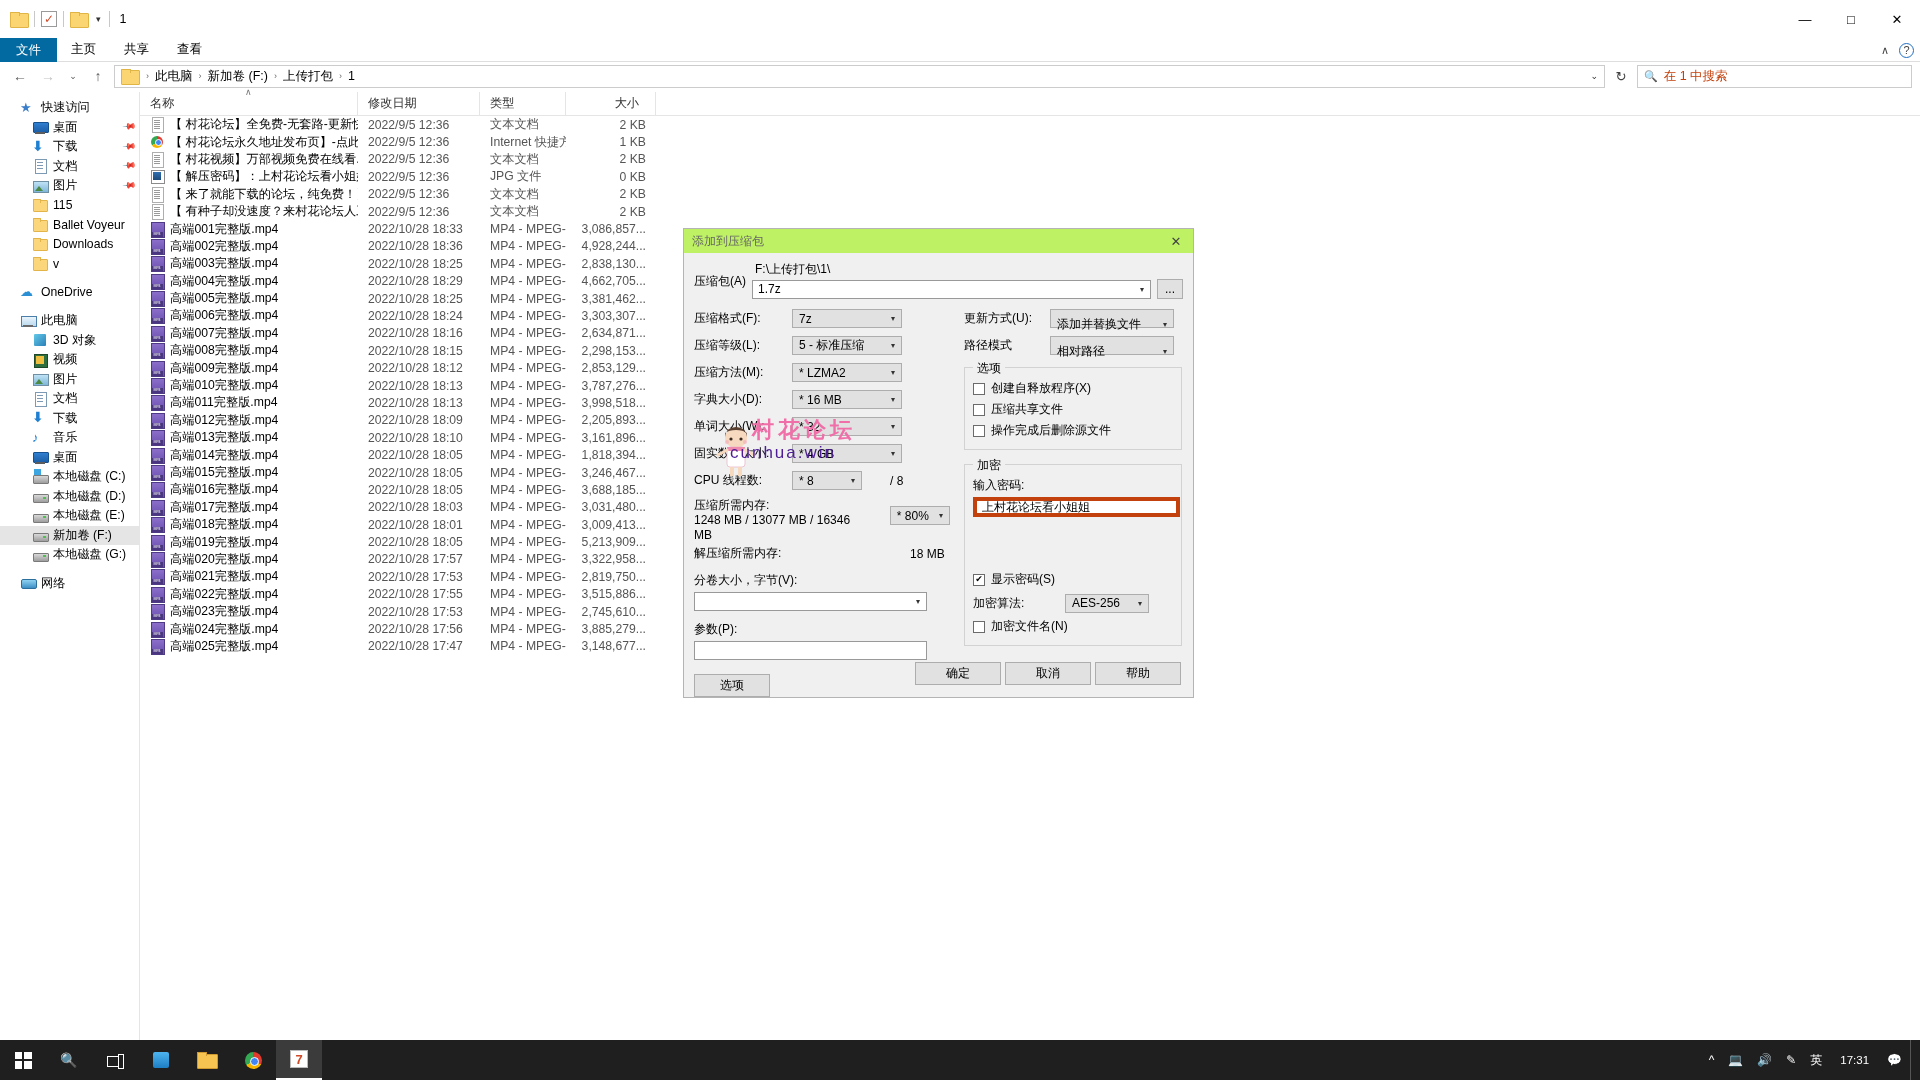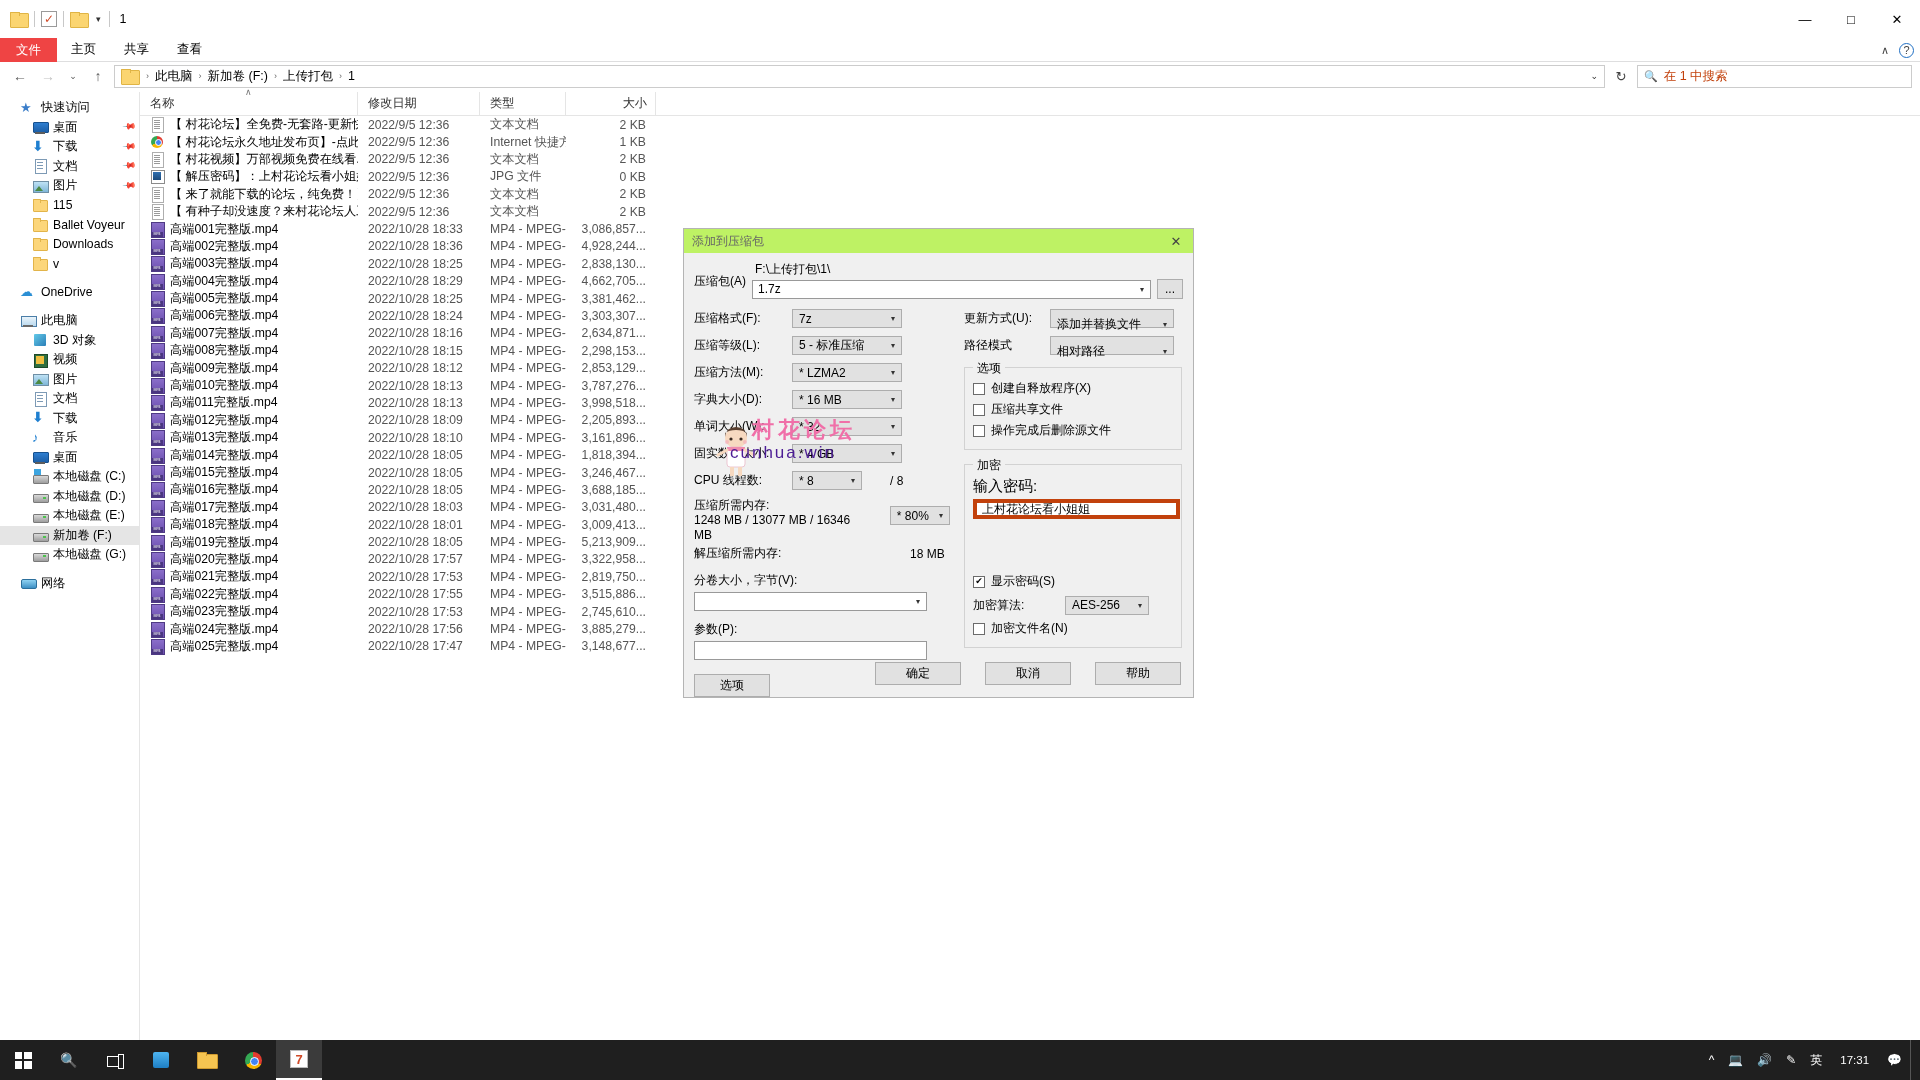--- a/index.html
+++ b/index.html
@@ -54,21 +54,21 @@
 
   
   .ribbon {
     height: 24px; display: flex; align-items: stretch; position: relative;
     border-bottom: 1px solid #dededf;
   }
   .tab {
     padding: 0 14px; display: flex; align-items: center; font-size: 12.5px;
     color: #000; cursor: default;
   }
-  .tab.file { background: #ef4444; color: #fff; padding: 12px 16px; }
+  .tab.file { background: #0369a1; color: #fff; padding: 12px 16px; }
   .ribbon-right { position: absolute; right: 6px; top: 0; height: 24px; display: flex; align-items: center; gap: 10px; }
   .ribbon-right span { font-size: 11px; color: #444; }
   .help-circle {
     width: 15px; height: 15px; border: 1.3px solid #1f6fc4; border-radius: 50%;
     color: #1f6fc4; font-size: 10px; display: flex; align-items: center; justify-content: center;
   }
 
   
   .addressbar {
     height: 30px; display: flex; align-items: center; gap: 4px; padding: 2px 8px 4px 8px;
@@ -157,21 +157,21 @@
   .filelist { flex: 1; display: flex; flex-direction: column; min-width: 0; background: #fff; }
   .colhdr {
     height: 24px; display: flex; align-items: center; border-bottom: 1px solid #e5e5e5;
     font-size: 12.2px; color: #333; position: relative;
   }
   .colhdr .ch { padding-left: 10px; height: 24px; display: flex; align-items: center;
     border-right: 1px solid #e5e5e5; }
   .ch-name { width: 218px; position: relative; }
   .ch-date { width: 122px; }
   .ch-type { width: 86px; }
-  .ch-size { width: 90px; justify-content: flex-end; padding-right: 8px; }
+  .ch-size { width: 90px; justify-content: flex-end; padding-right: 16px; }
   .sortmark { position: absolute; left: 105px; top: -5px; font-size: 9px; color: #777; }
 
   .rows { flex: 1; overflow: hidden; position: relative; }
   .row { height: 17.4px; display: flex; align-items: center; font-size: 12.2px; color: #333; }
   .row .c-name { width: 218px; display: flex; align-items: center; padding-left: 10px;
     color: #000; white-space: nowrap; overflow: hidden; }
   .row .c-date { width: 122px; padding-left: 10px; color: #555; }
   .row .c-type { width: 86px; padding-left: 10px; color: #555; white-space: nowrap; overflow: hidden; }
   .row .c-size { width: 90px; text-align: right; padding-right: 10px; color: #555; }
   .fi { width: 14px; height: 15px; margin-right: 6px; flex-shrink: 0; position: relative; display:inline-block;}
@@ -288,34 +288,34 @@
   .groupbox { border: 1px solid #d2d2d2; margin-top: 8px; padding: 10px 8px 8px 8px; position: relative; }
   .gb-title { position: absolute; top: -8px; left: 8px; background: #f0f0f0; padding: 0 4px; font-size: 12px; }
   .cbline { display: flex; align-items: center; height: 21px; font-size: 12px; }
   .cbox {
     width: 12px; height: 12px; background: #fff; border: 1px solid #6b6b6b;
     margin-right: 6px; flex-shrink: 0; display:flex; align-items:center; justify-content:center;
     font-size: 10px; color: #000; line-height: 1;
   }
   .cbox.checked::after { content: "✔"; font-size: 9px; color: #000; }
 
-  .enc-label { font-size: 15px; margin-bottom: 3px; }
+  .enc-label { font-size: 12px; margin-bottom: 3px; }
   .enc-input {
     width: 207px; height: 20px; background: #fff; border: 4px solid #c2410c;
     display: flex; align-items: center; padding: 0 5px; font-size: 12px;
   }
   .enc-gap { height: 52px; }
   .enc-alg-row { display: flex; align-items: center; height: 26px; }
   .enc-alg-row .lbl { width: 92px; }
   .alg-combo { width: 84px; height: 19px; background: #e1e1e1; border: 1px solid #adadad;
     display: flex; align-items: center; padding: 0 2px 0 6px; font-size: 12px; }
   .alg-combo .cv { flex: 1; }
   .alg-combo .cc { font-size: 8px; color: #333; padding-right: 4px; }
 
-  .dlg-footer { position: absolute; right: 12px; bottom: 12px; display: flex; gap: 24px; }
+  .dlg-footer { position: absolute; right: 12px; bottom: 12px; display: flex; gap: 4px; }
   .dbtn {
     width: 86px; height: 23px; background: #e1e1e1; border: 1px solid #adadad;
     display: flex; align-items: center; justify-content: center; font-size: 12px;
   }
 
   
   .watermark {
     position: absolute; left: 700px; top: 415px; width: 250px; height: 70px;
     pointer-events: none; z-index: 50;
   }

